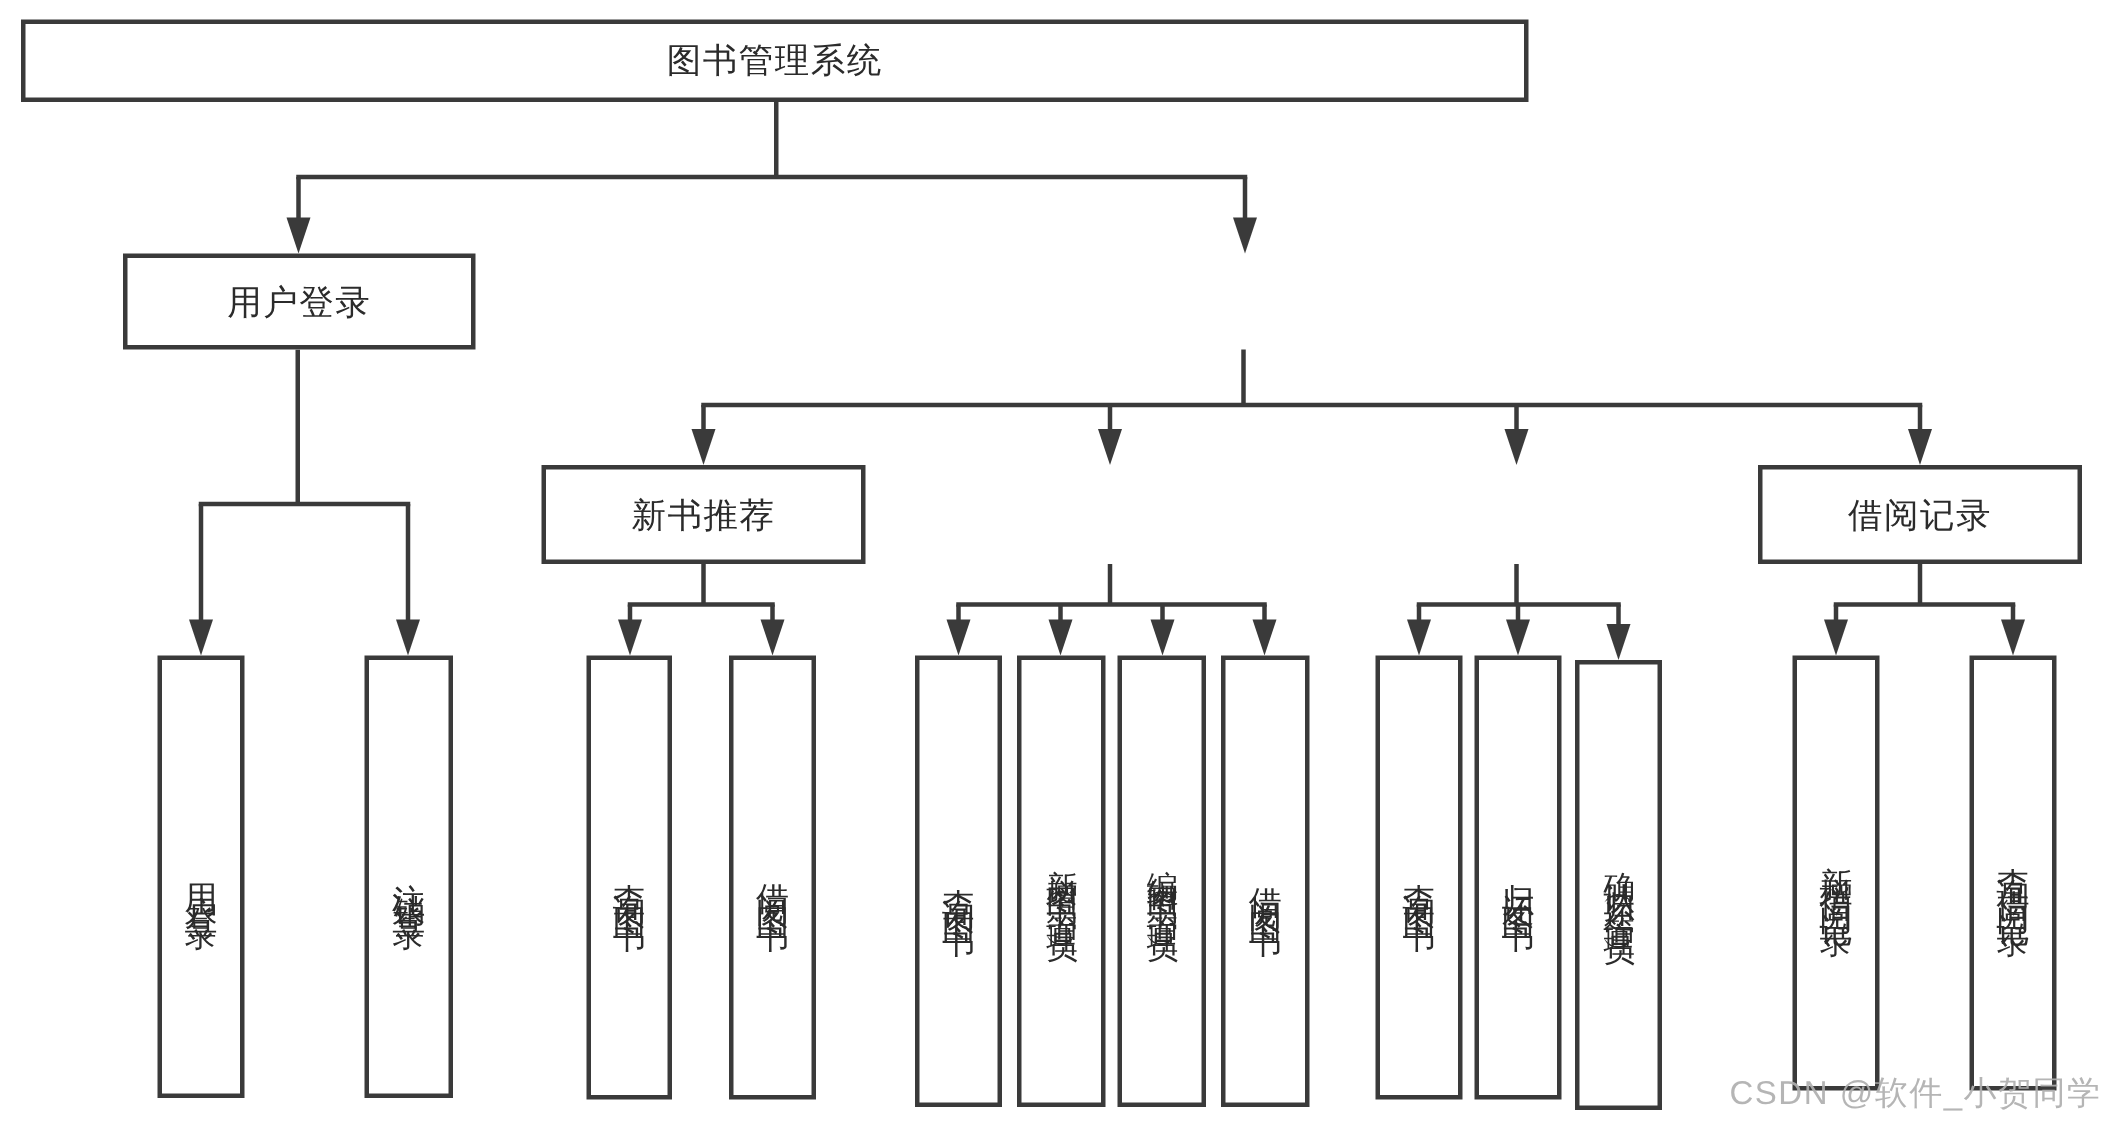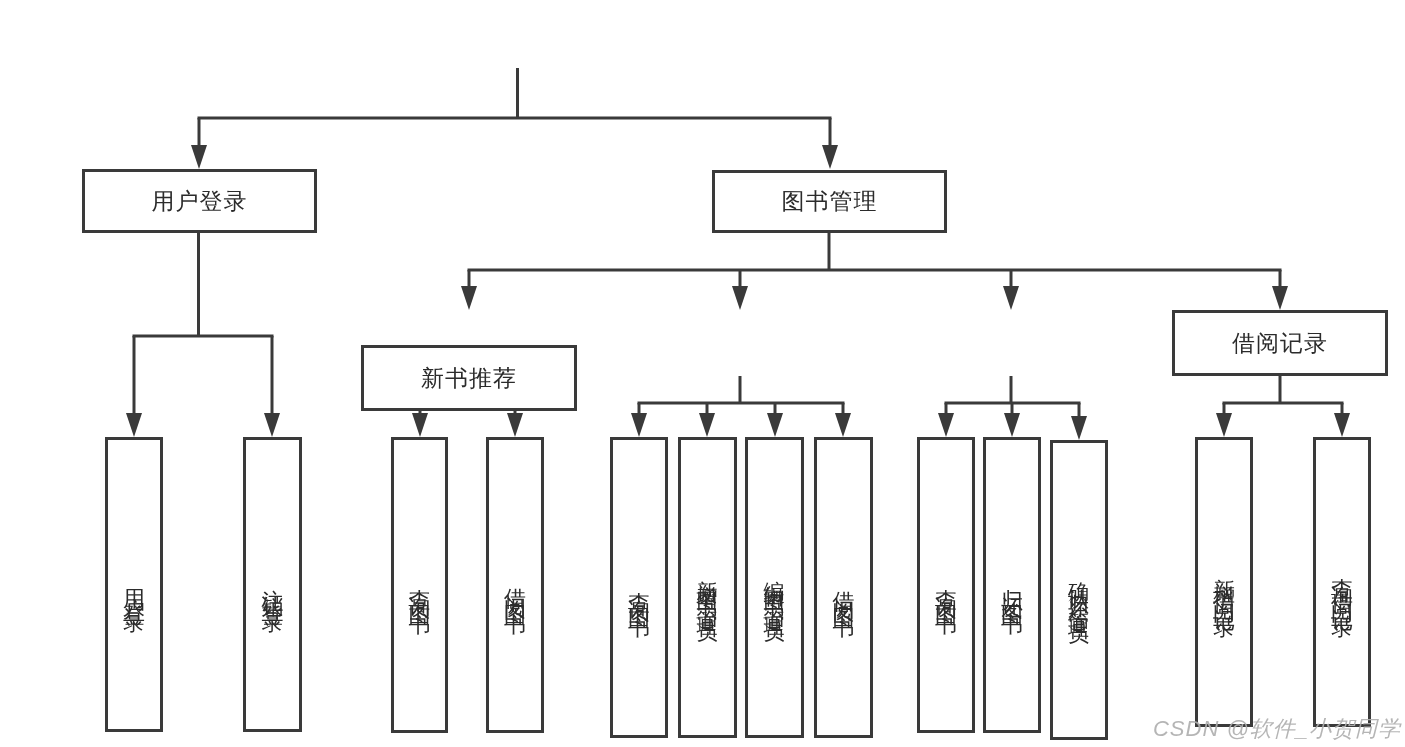--- a/index.html
+++ b/index.html
@@ -53,21 +53,20 @@
   }
   .watermark {
     position: absolute;
     right: 4px;
     top: 714px;
     font-size: 22px;
     color: rgba(175, 175, 175, 0.92);
     letter-spacing: 1px;
     white-space: nowrap;
     z-index: 5;
-    font-style: italic;
   }
 </style>
 </head>
 <body>
 
 <div class="canvas">
 
   <svg class="wires" viewBox="0 0 1405 747" xmlns="http://www.w3.org/2000/svg" stroke="#3a3a3a" stroke-width="3" fill="#3a3a3a">
 
     <g>
@@ -137,25 +136,25 @@
     <g>
       <line x1="1280" y1="376" x2="1280" y2="403"></line>
       <line x1="1222.5" y1="403" x2="1343.5" y2="403"></line>
       <line x1="1224" y1="403" x2="1224" y2="418"></line>
       <polygon points="1216,413 1232,413 1224,437" stroke="none"></polygon>
       <line x1="1342" y1="403" x2="1342" y2="418"></line>
       <polygon points="1334,413 1350,413 1342,437" stroke="none"></polygon>
     </g>
   </svg>
 
+  <div class="node hbox" style="left:14px; top:13px; width:1005px; height:55px;">图书管理系统</div>
 
   <div class="node hbox" style="left:82px; top:169px; width:235px; height:64px;">用户登录</div>
-  <div class="node hbox" style="left:712px; top:170px; width:235px; height:63px;">图书管理</div>
 
-  <div class="node hbox" style="left:361px; top:310px; width:216px; height:66px;margin-top:35px;">新书推荐</div>
+  <div class="node hbox" style="left:361px; top:310px; width:216px; height:66px;">新书推荐</div>
   <div class="node hbox" style="left:1172px; top:310px; width:216px; height:66px;">借阅记录</div>
 
   <div class="node vbox" style="left:105px; top:437px; width:58px; height:295px;">用户登录</div>
   <div class="node vbox" style="left:243px; top:437px; width:59px; height:295px;">注销登录</div>
 
   <div class="node vbox" style="left:391px; top:437px; width:57px; height:296px;">查询图书</div>
   <div class="node vbox" style="left:486px; top:437px; width:58px; height:296px;">借阅图书</div>
 
   <div class="node vbox" style="left:610px; top:437px; width:58px; height:301px;">查询图书</div>
   <div class="node vbox tight" style="left:678px; top:437px; width:59px; height:301px;">新增图书（管理员）</div>

